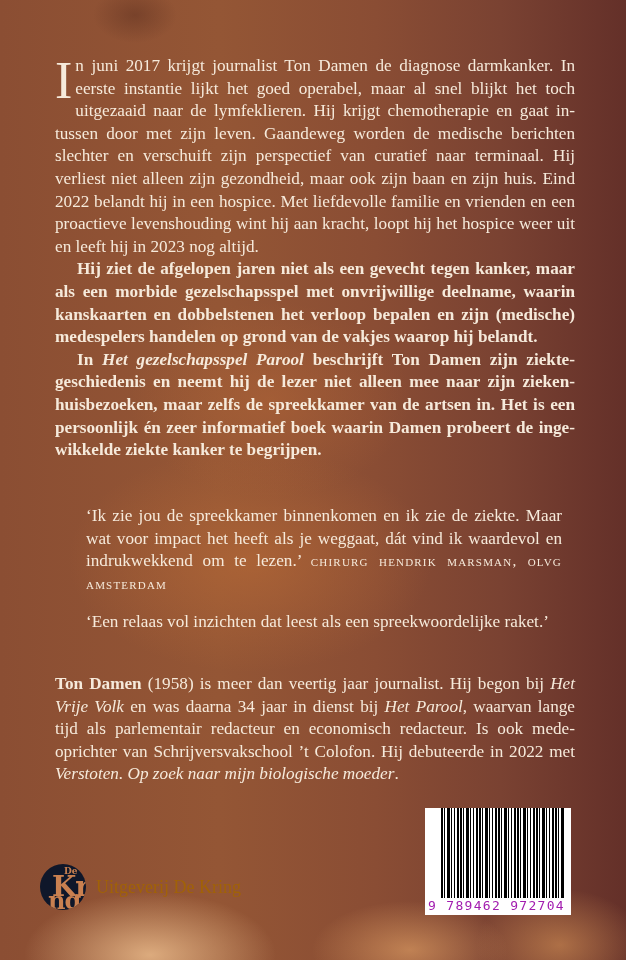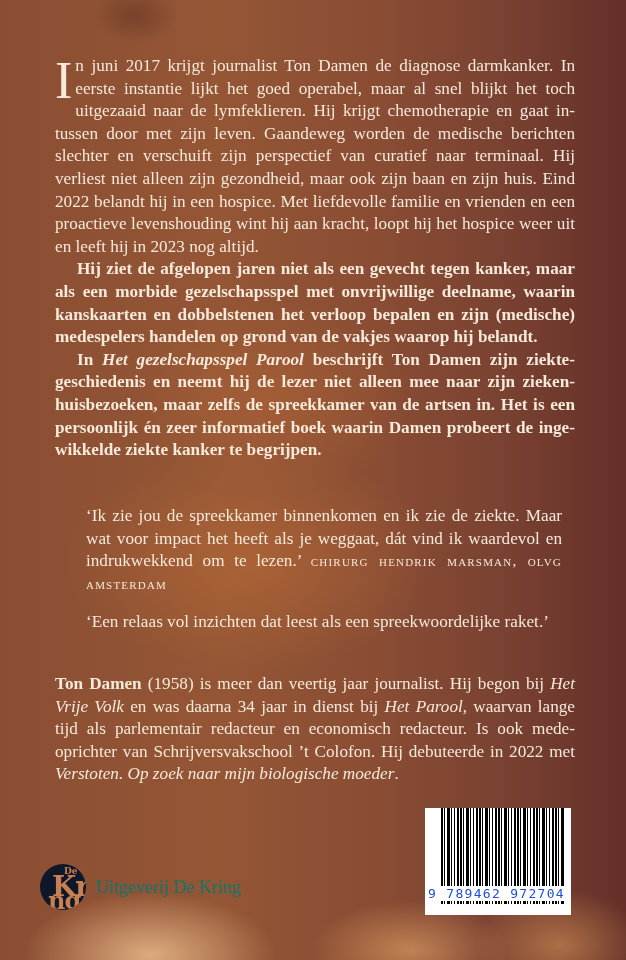--- a/index.html
+++ b/index.html
@@ -47,35 +47,35 @@
     display: flex; align-items: center;
   }
   .logo {
     width: 46px; height: 46px; border-radius: 50%;
     background: #0f172a; position: relative; overflow: hidden;
   }
   .logo span { position: absolute; color: #c98050; font-weight: bold; font-family: "DejaVu Serif", serif; }
   .logo .l-de { top: 2px; left: 24px; font-size: 9px; }
   .logo .l-kri { top: 6px; left: 12px; font-size: 28px; letter-spacing: -1px; }
   .logo .l-ng { top: 22px; left: 8px; font-size: 24px; letter-spacing: -1px; text-align: center; }
-  .publisher-name { margin-left: 10px; font-size: 18px; color: #0f766e; }
+  .publisher-name { margin-left: 10px; font-size: 18px; color: #a16207; }
   .barcode {
     position: absolute; left: 425px; top: 808px; width: 146px; height: 107px;
     background: #ffffff; box-sizing: border-box;
   }
   .bars {
     position: absolute; left: 16px; top: 0px; width: 124px; height: 96px;
     background: repeating-linear-gradient(90deg,
       #000 0px, #000 2px, #fff 2px, #fff 3px, #000 3px, #000 4px, #fff 4px, #fff 6px,
       #000 6px, #000 9px, #fff 9px, #fff 10px, #000 10px, #000 11px, #fff 11px, #fff 13px,
       #000 13px, #000 14px, #fff 14px, #fff 16px, #000 16px, #000 18px, #fff 18px, #fff 19px);
   }
   .bar-digits {
-    position: absolute; left: 3px; bottom: 14px; width: 140px;
-    font-family: "DejaVu Sans Mono", monospace; font-size: 13px; color: #1d4ed8;
+    position: absolute; left: 3px; bottom: 2px; width: 140px;
+    font-family: "DejaVu Sans Mono", monospace; font-size: 13px; color: #a21caf;
     background: transparent; letter-spacing: 1.3px; white-space: pre;
   }
   .bar-digits span { background: #fff; }
 </style>
 </head>
 <body>
 
 <div class="cover">
 
   <div class="text-col">

